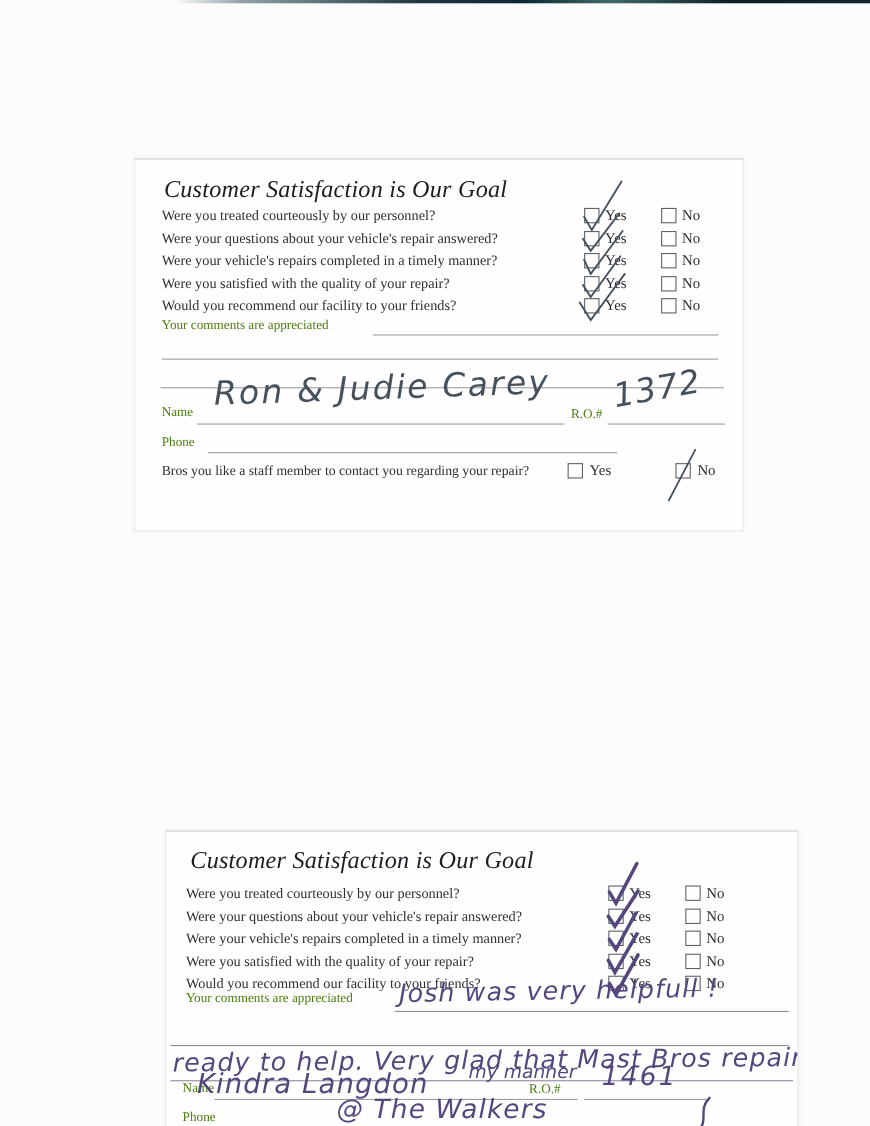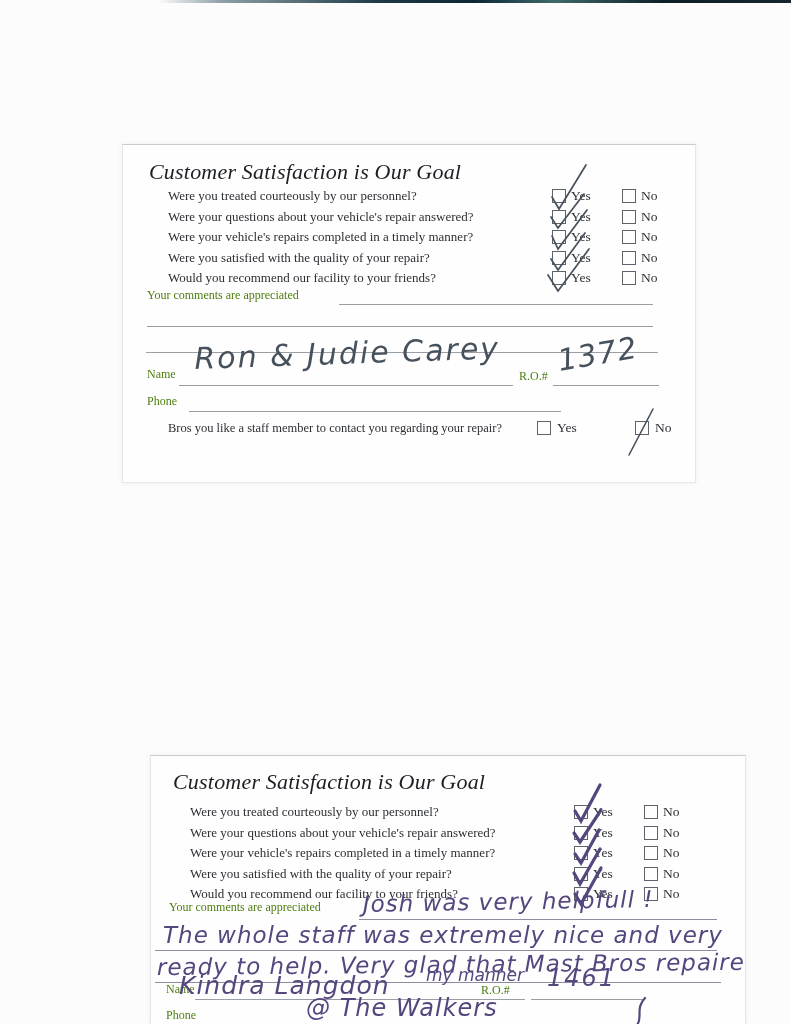--- a/index.html
+++ b/index.html
@@ -16,33 +16,32 @@
       rgba(255,255,255,0) 0%, rgba(255,255,255,0) 20%,
       #8ea0a8 28%, #1d3944 48%, #0c2836 60%,
       #3f6a6b 70%, #0d1e29 84%, #16262e 100%);
   }
   .card{
     position:absolute;
     background:#fefefe;
     border:1px solid #e6e7e8;
     border-top:1px solid #c9cdcf;
     box-shadow:0 0 5px rgba(80,90,95,.08);
-    padding-left:20px;
   }
   .card1{left:122px;top:144px;width:552px;height:337px;}
   .card2{left:150px;top:755px;width:574px;height:269px;border-bottom:none;overflow:hidden;}
   .title{
     position:absolute;
     font-family:"Liberation Serif", serif;
     font-style:italic;font-size:22px;color:#1b1e22;
     white-space:nowrap;letter-spacing:.2px;
   }
   .card1 .title{left:26px;top:14px;}
   .card2 .title{left:22px;top:13px;}
-  .qrow{position:absolute;height:20px;font-size:13px;color:#2c2f33;margin-left:21px;}
+  .qrow{position:absolute;height:20px;font-size:13px;color:#2c2f33;}
   .card1 .qrow{left:24px;right:6px;}
   .card2 .qrow{left:18px;right:6px;}
   .qtext{position:absolute;left:0;top:1px;white-space:nowrap;}
   .cb{
     position:absolute;top:2px;width:12px;height:12px;
     border:1.5px solid #5d6369;background:rgba(255,255,255,.4);
   }
   .cb.yes{left:384px;}
   .cb.no{left:454px;}
   .cb-label{position:absolute;top:1px;font-size:13.5px;white-space:nowrap;}
@@ -210,21 +209,20 @@
     <span class="cb-label yes">Yes</span>
     <span class="cb no"></span>
     <span class="cb-label no">No</span>
   </div>
 
   <span class="small-label" style="left:18px;top:144px">Your comments are appreciated</span>
   <div class="line" style="left:208px;top:163px;width:358px;background:#8f8aa0"></div>
   <span class="hw hw-c1">Josh was very helpfull !</span>
 
   <div class="line" style="left:4px;top:194px;width:562px;background:#8f8aa0"></div>
-  <span class="hw hw-c2">The whole staff was extremely nice and very</span>
 
   <div class="line" style="left:4px;top:226px;width:566px;background:#8f8aa0"></div>
   <span class="hw hw-c3">ready to help. Very glad that Mast Bros repaired</span>
 
   <span class="hw hw-insert">my manner</span>
 
   <span class="small-label" style="left:15px;top:226px">Name</span>
   <div class="line" style="left:44px;top:243px;width:330px"></div>
   <span class="hw hw-name2">Kindra Langdon</span>
 

